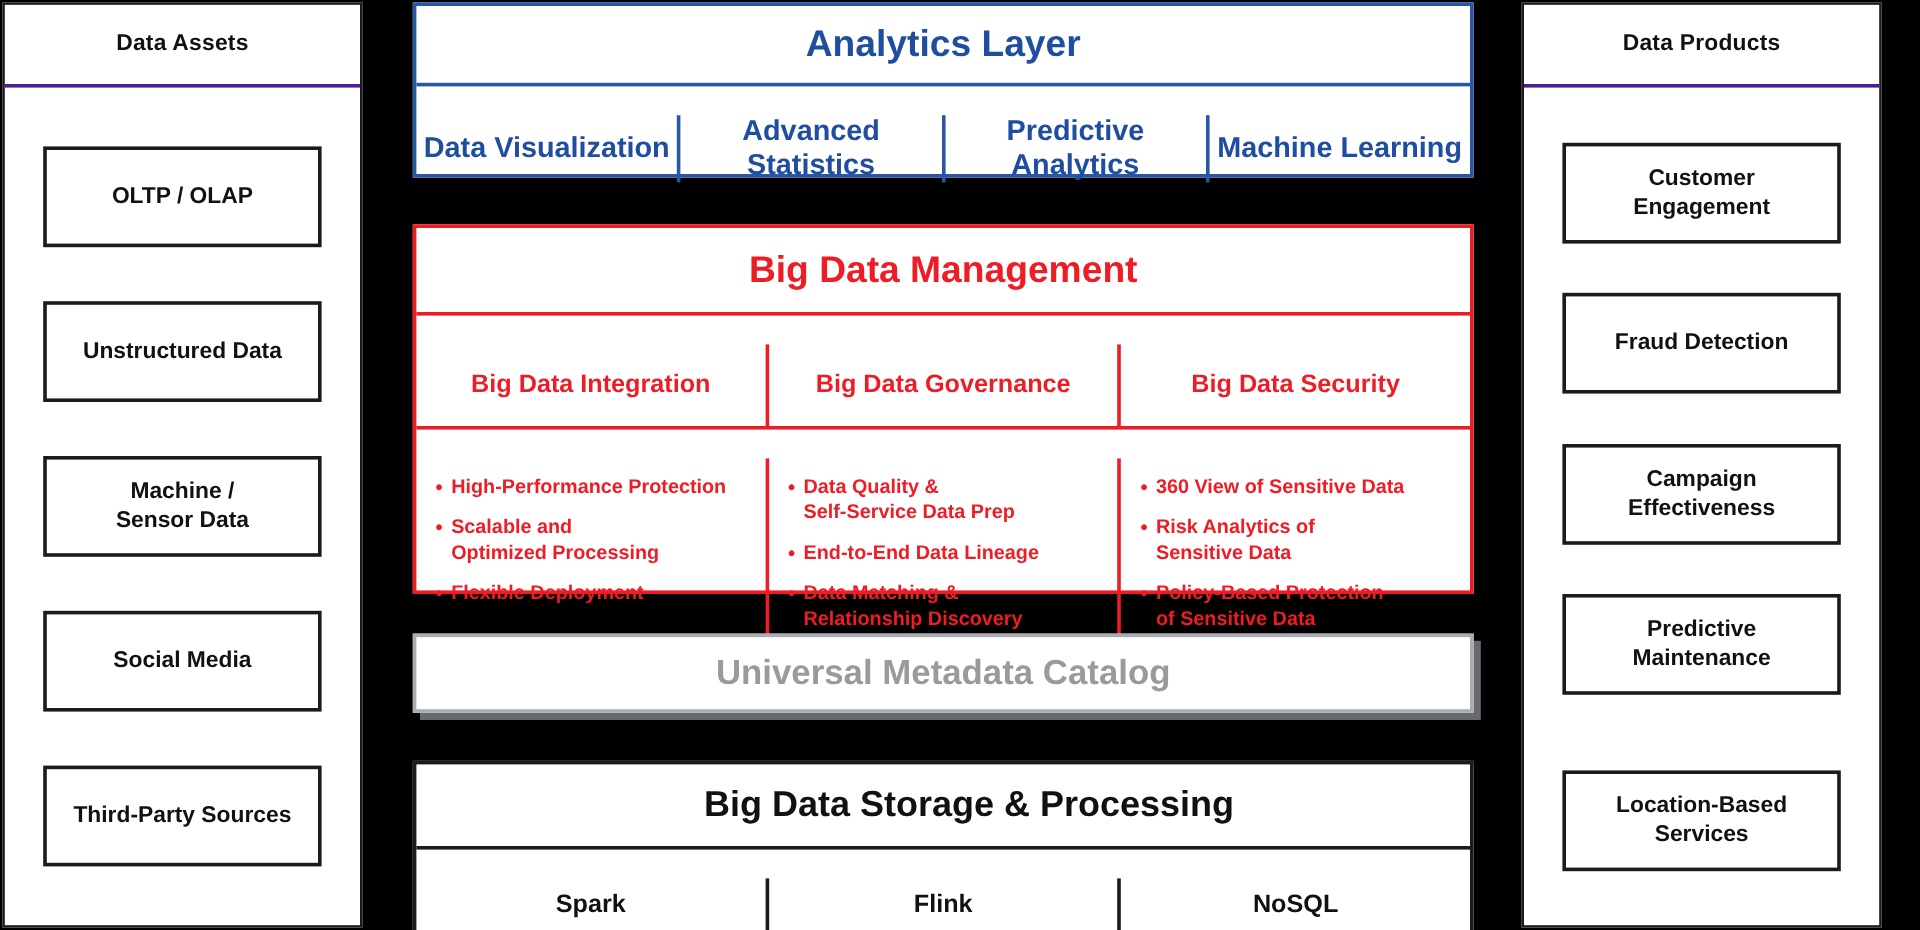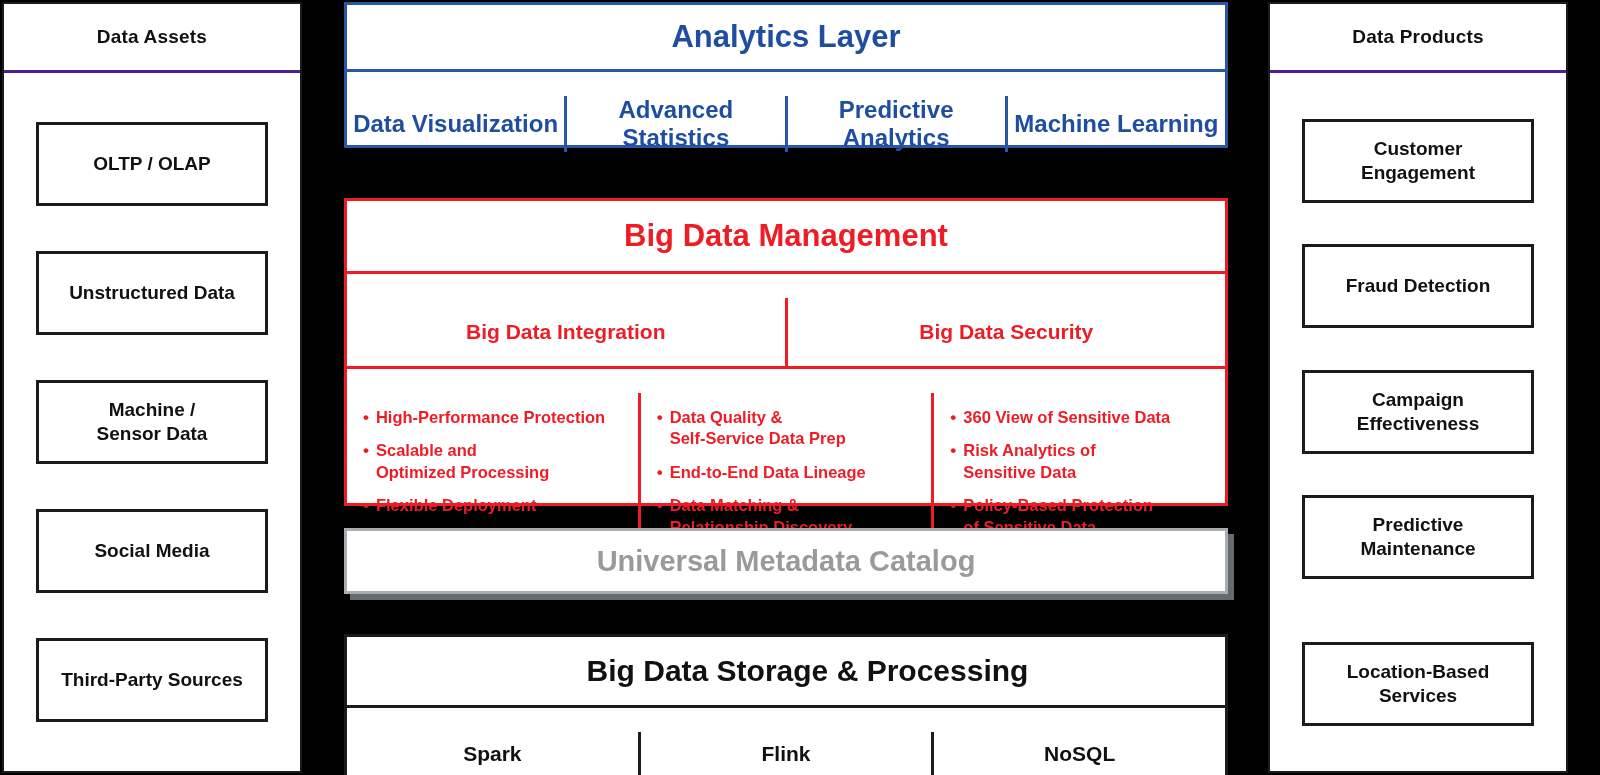--- a/index.html
+++ b/index.html
@@ -111,21 +111,20 @@
     font-size: 24px;
     color: #1f4ea0;
     border-right: 3px solid #2a57a5;
   }
   #analytics-layer .stack-cell:last-child { border-right: none; }
 
   
   #bdm-layer {
     left: 344px; top: 187px; width: 884px; height: 308px;
     border: 3px solid #ee1c25;
-    margin-top: 11px;
   }
   #bdm-layer .stack-title {
     height: 70px; flex: 0 0 70px;
     border-bottom: 3px solid #ee1c25;
     font-size: 31px;
     color: #ee1c25;
   }
   #bdm-layer .bdm-subheads {
     flex: 0 0 68px;
     display: flex;
@@ -225,20 +224,21 @@
     <div class="stack-cell">Predictive Analytics</div>
     <div class="stack-cell">Machine Learning</div>
   </div>
 </div>
 
 <div class="stack-box" id="bdm-layer">
   <div class="stack-title">Big Data Management</div>
 
   <div class="bdm-subheads">
     <div class="stack-cell">Big Data Integration</div>
+    <div class="stack-cell">Big Data Governance</div>
     <div class="stack-cell">Big Data Security</div>
   </div>
 
   <div class="bdm-lists">
 
     <div class="bdm-list">
       <div class="bullet-row">
         <span class="bullet-dot">•</span>
         <span class="bullet-text">High-Performance Protection</span>
       </div>

